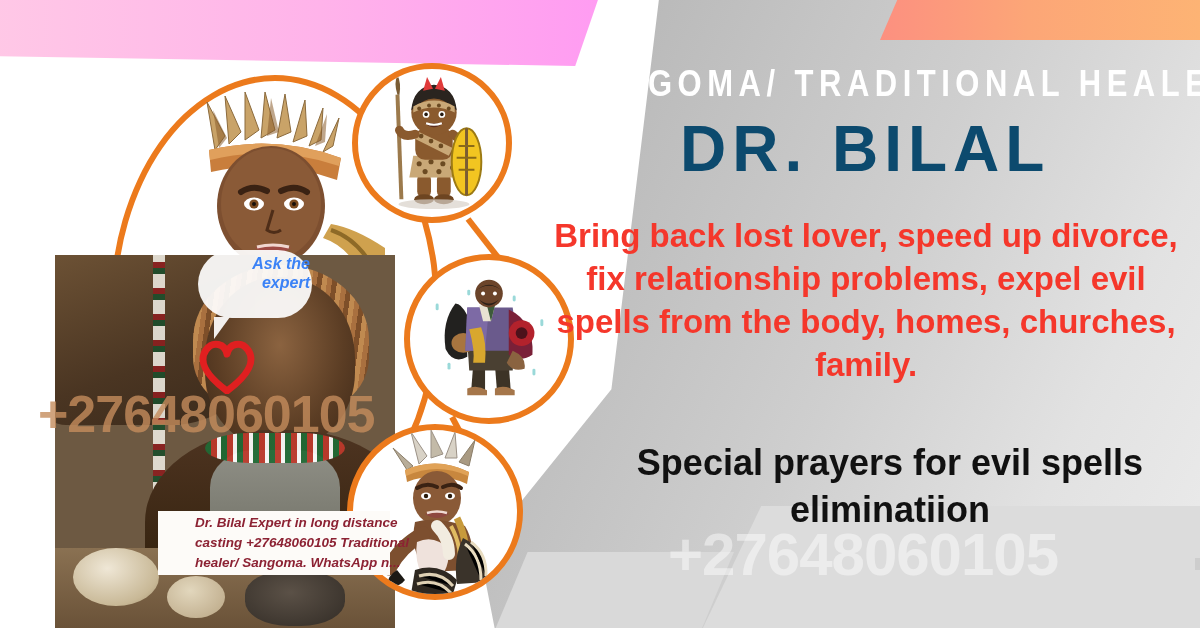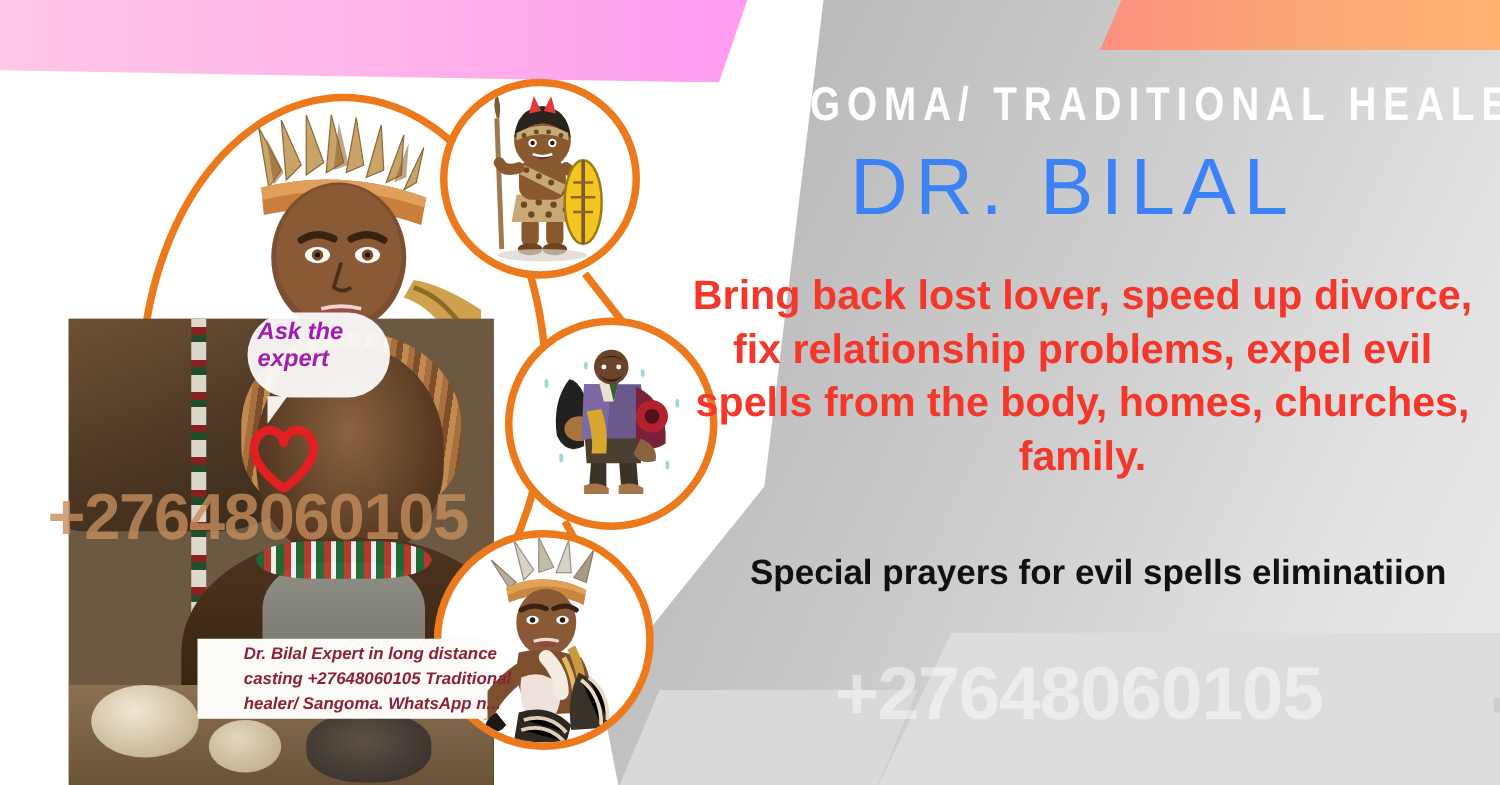--- a/index.html
+++ b/index.html
@@ -180,22 +180,22 @@
   .bubble:after {
     content:""; position:absolute;
     left:16px; bottom:-21px;
     border-width:22px 16px 0 0;
     border-style:solid;
     border-color:#ffffff transparent transparent transparent;
   }
   .bubble-text {
     position:absolute; left:206px; top:255px;
     width:104px;
-    font-size:19px; font-weight:bold; font-style:italic;
-    color:#a21caf; line-height:1.18; text-align:left;
+    font-size:16px; font-weight:bold; font-style:italic;
+    color:#3b82f6; line-height:1.18; text-align:right;
     z-index:4;
   }
 
   
   .heart {
     position:absolute; left:196px; top:338px;
     width:62px; height:56px;
     z-index:4;
   }
 
@@ -242,35 +242,35 @@
     position:absolute; left:566px; top:62px;
     width:610px;
     font-size:31px; font-weight:bold; color:#ffffff;
     letter-spacing:5.5px;
     white-space:nowrap;
     font-stretch:condensed;
     transform:scaleY(1.22); transform-origin:left top;
   }
   .title {
     position:absolute; left:680px; top:112px;
-    font-size:64px; font-weight:normal; color:#3b82f6;
+    font-size:64px; font-weight:bold; color:#0c4a6e;
     letter-spacing:6px;
     white-space:nowrap;
   }
   .redblock {
     position:absolute; left:546px; top:215px;
     width:640px;
     font-size:33px; font-weight:bold; color:#f5372b;
     line-height:1.30; text-align:center;
   }
   .blackblock {
     position:absolute; left:600px; top:440px;
     width:580px;
-    font-size:28px; font-weight:bold; color:#111111;
-    line-height:1.30; 
+    font-size:36px; font-weight:bold; color:#111111;
+    line-height:1.30; text-align:center;
   }
   .big-watermark {
     position:absolute; left:668px; top:520px;
     font-size:60px; font-weight:bold;
     color:rgba(255,255,255,0.46);
     letter-spacing:-1px; white-space:nowrap;
   }
 </style>
 </head>
 <body>

